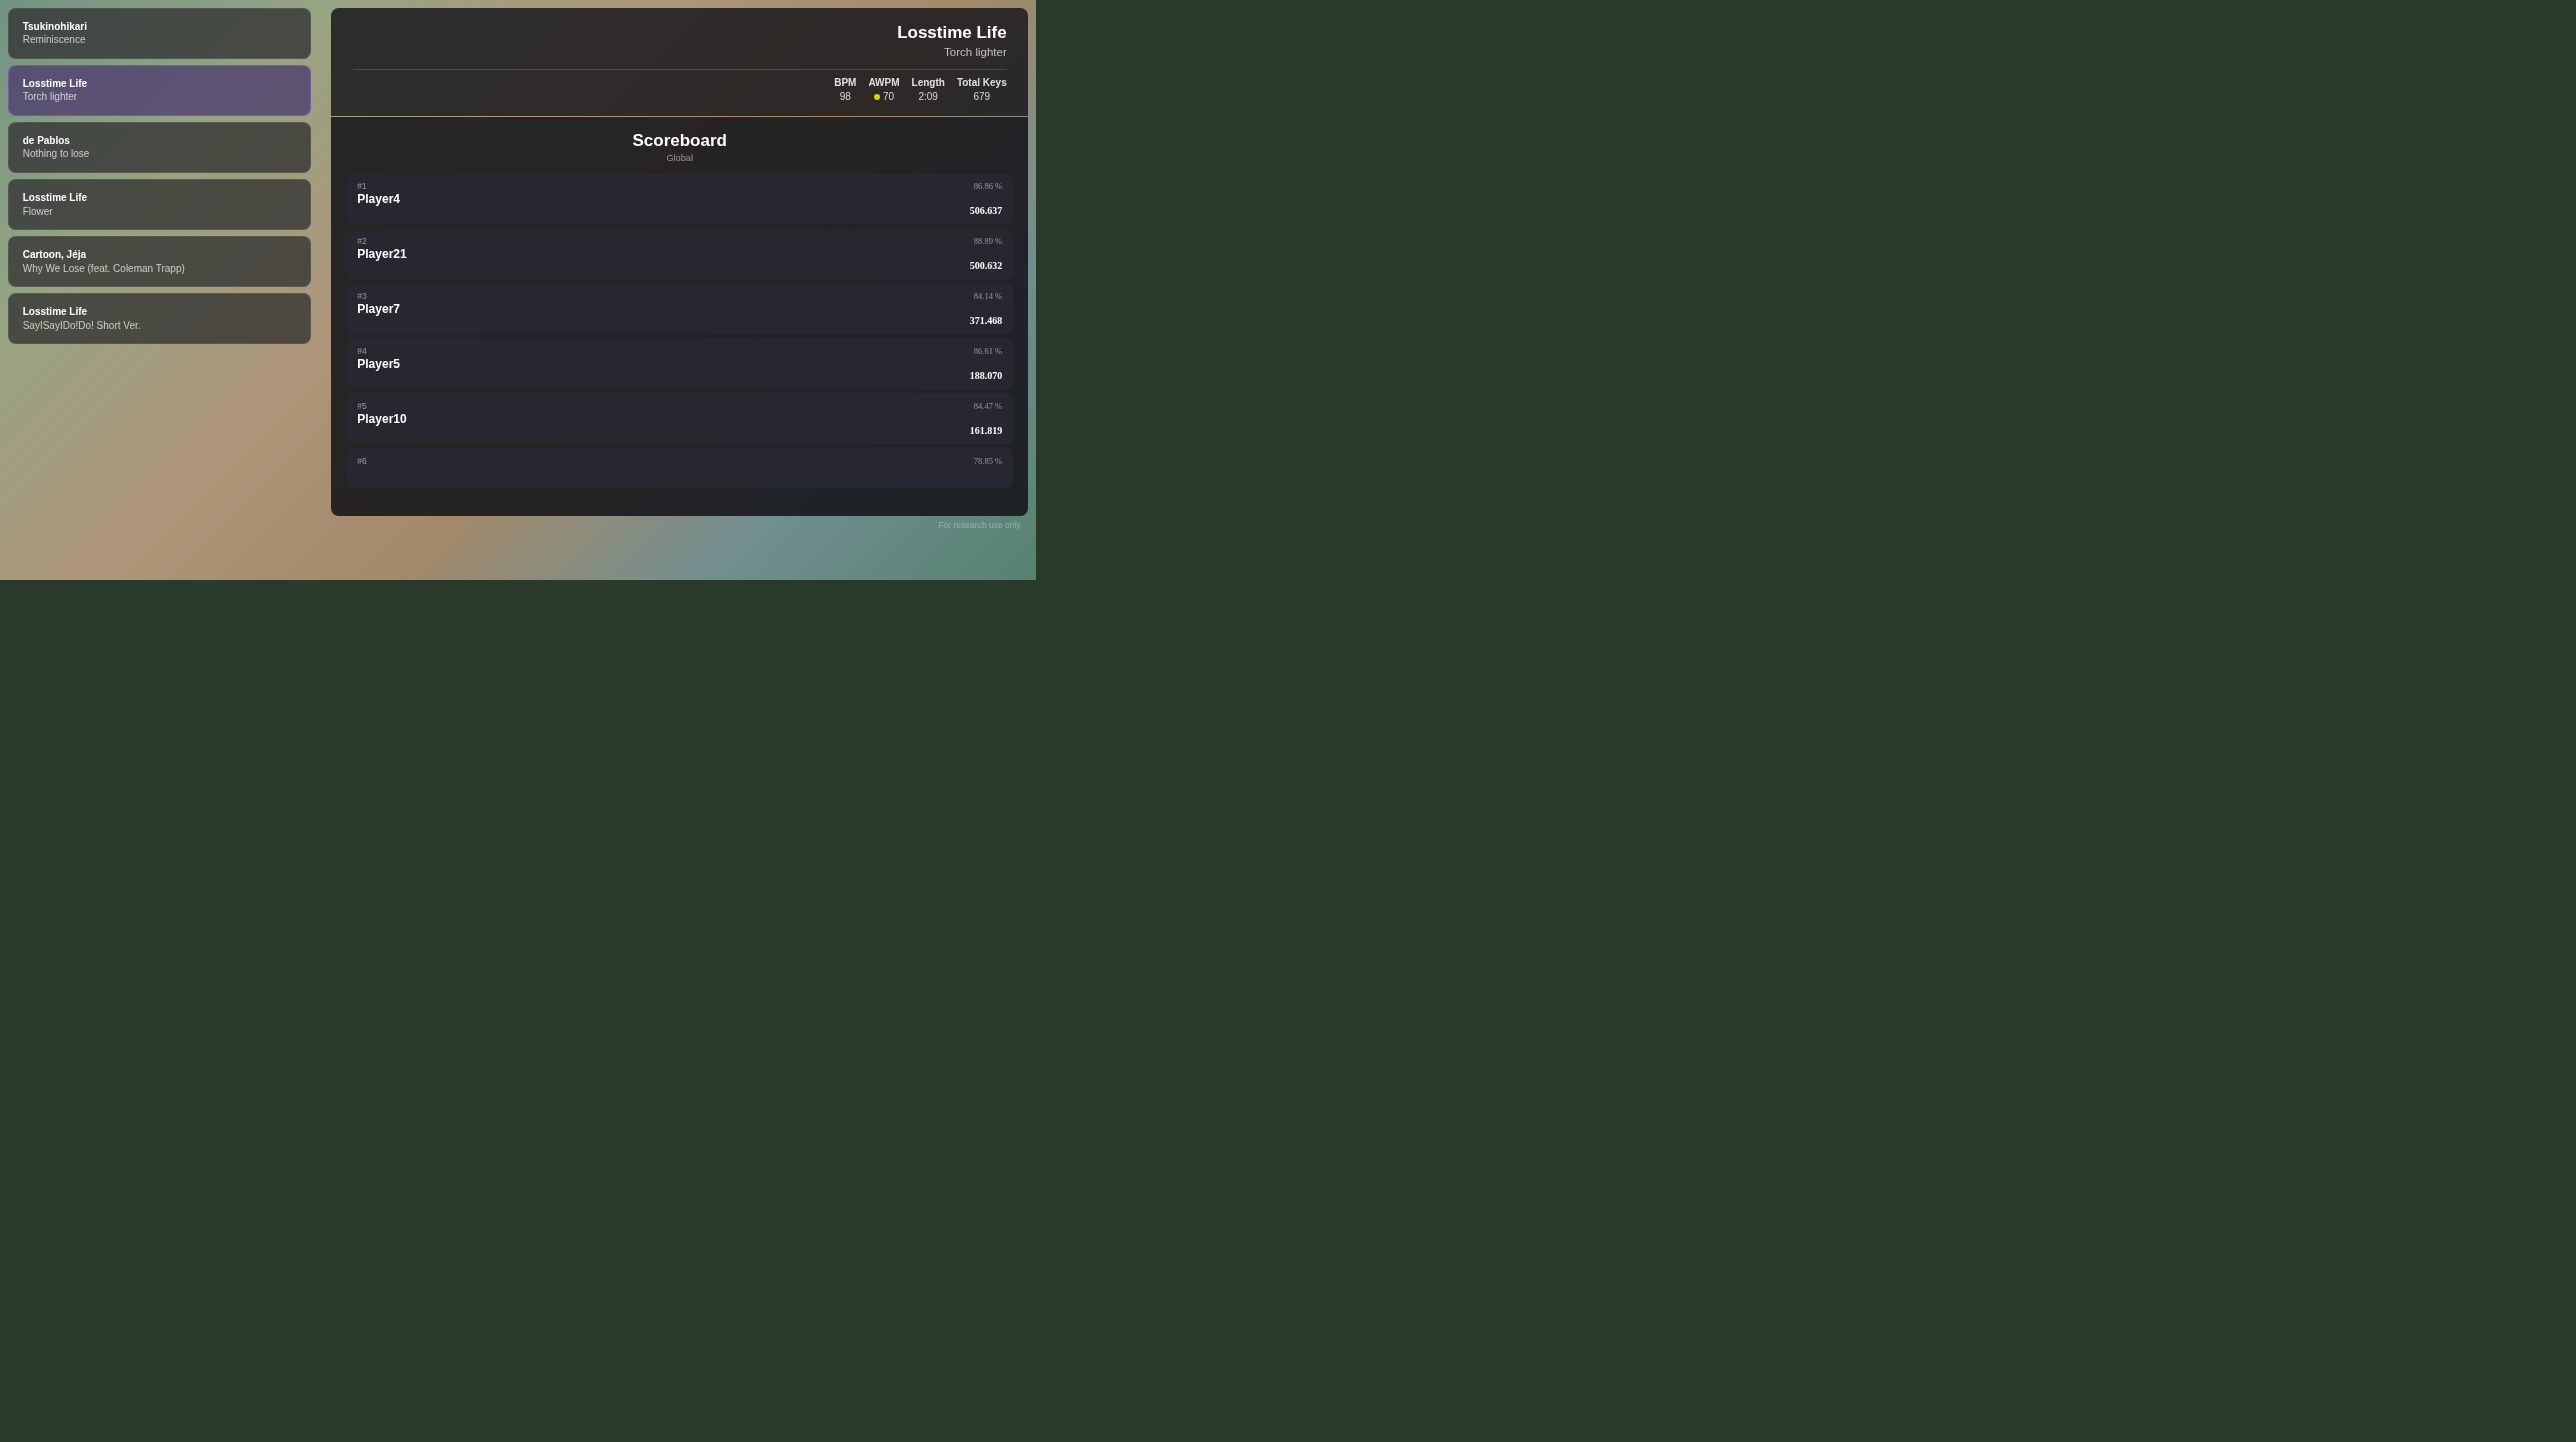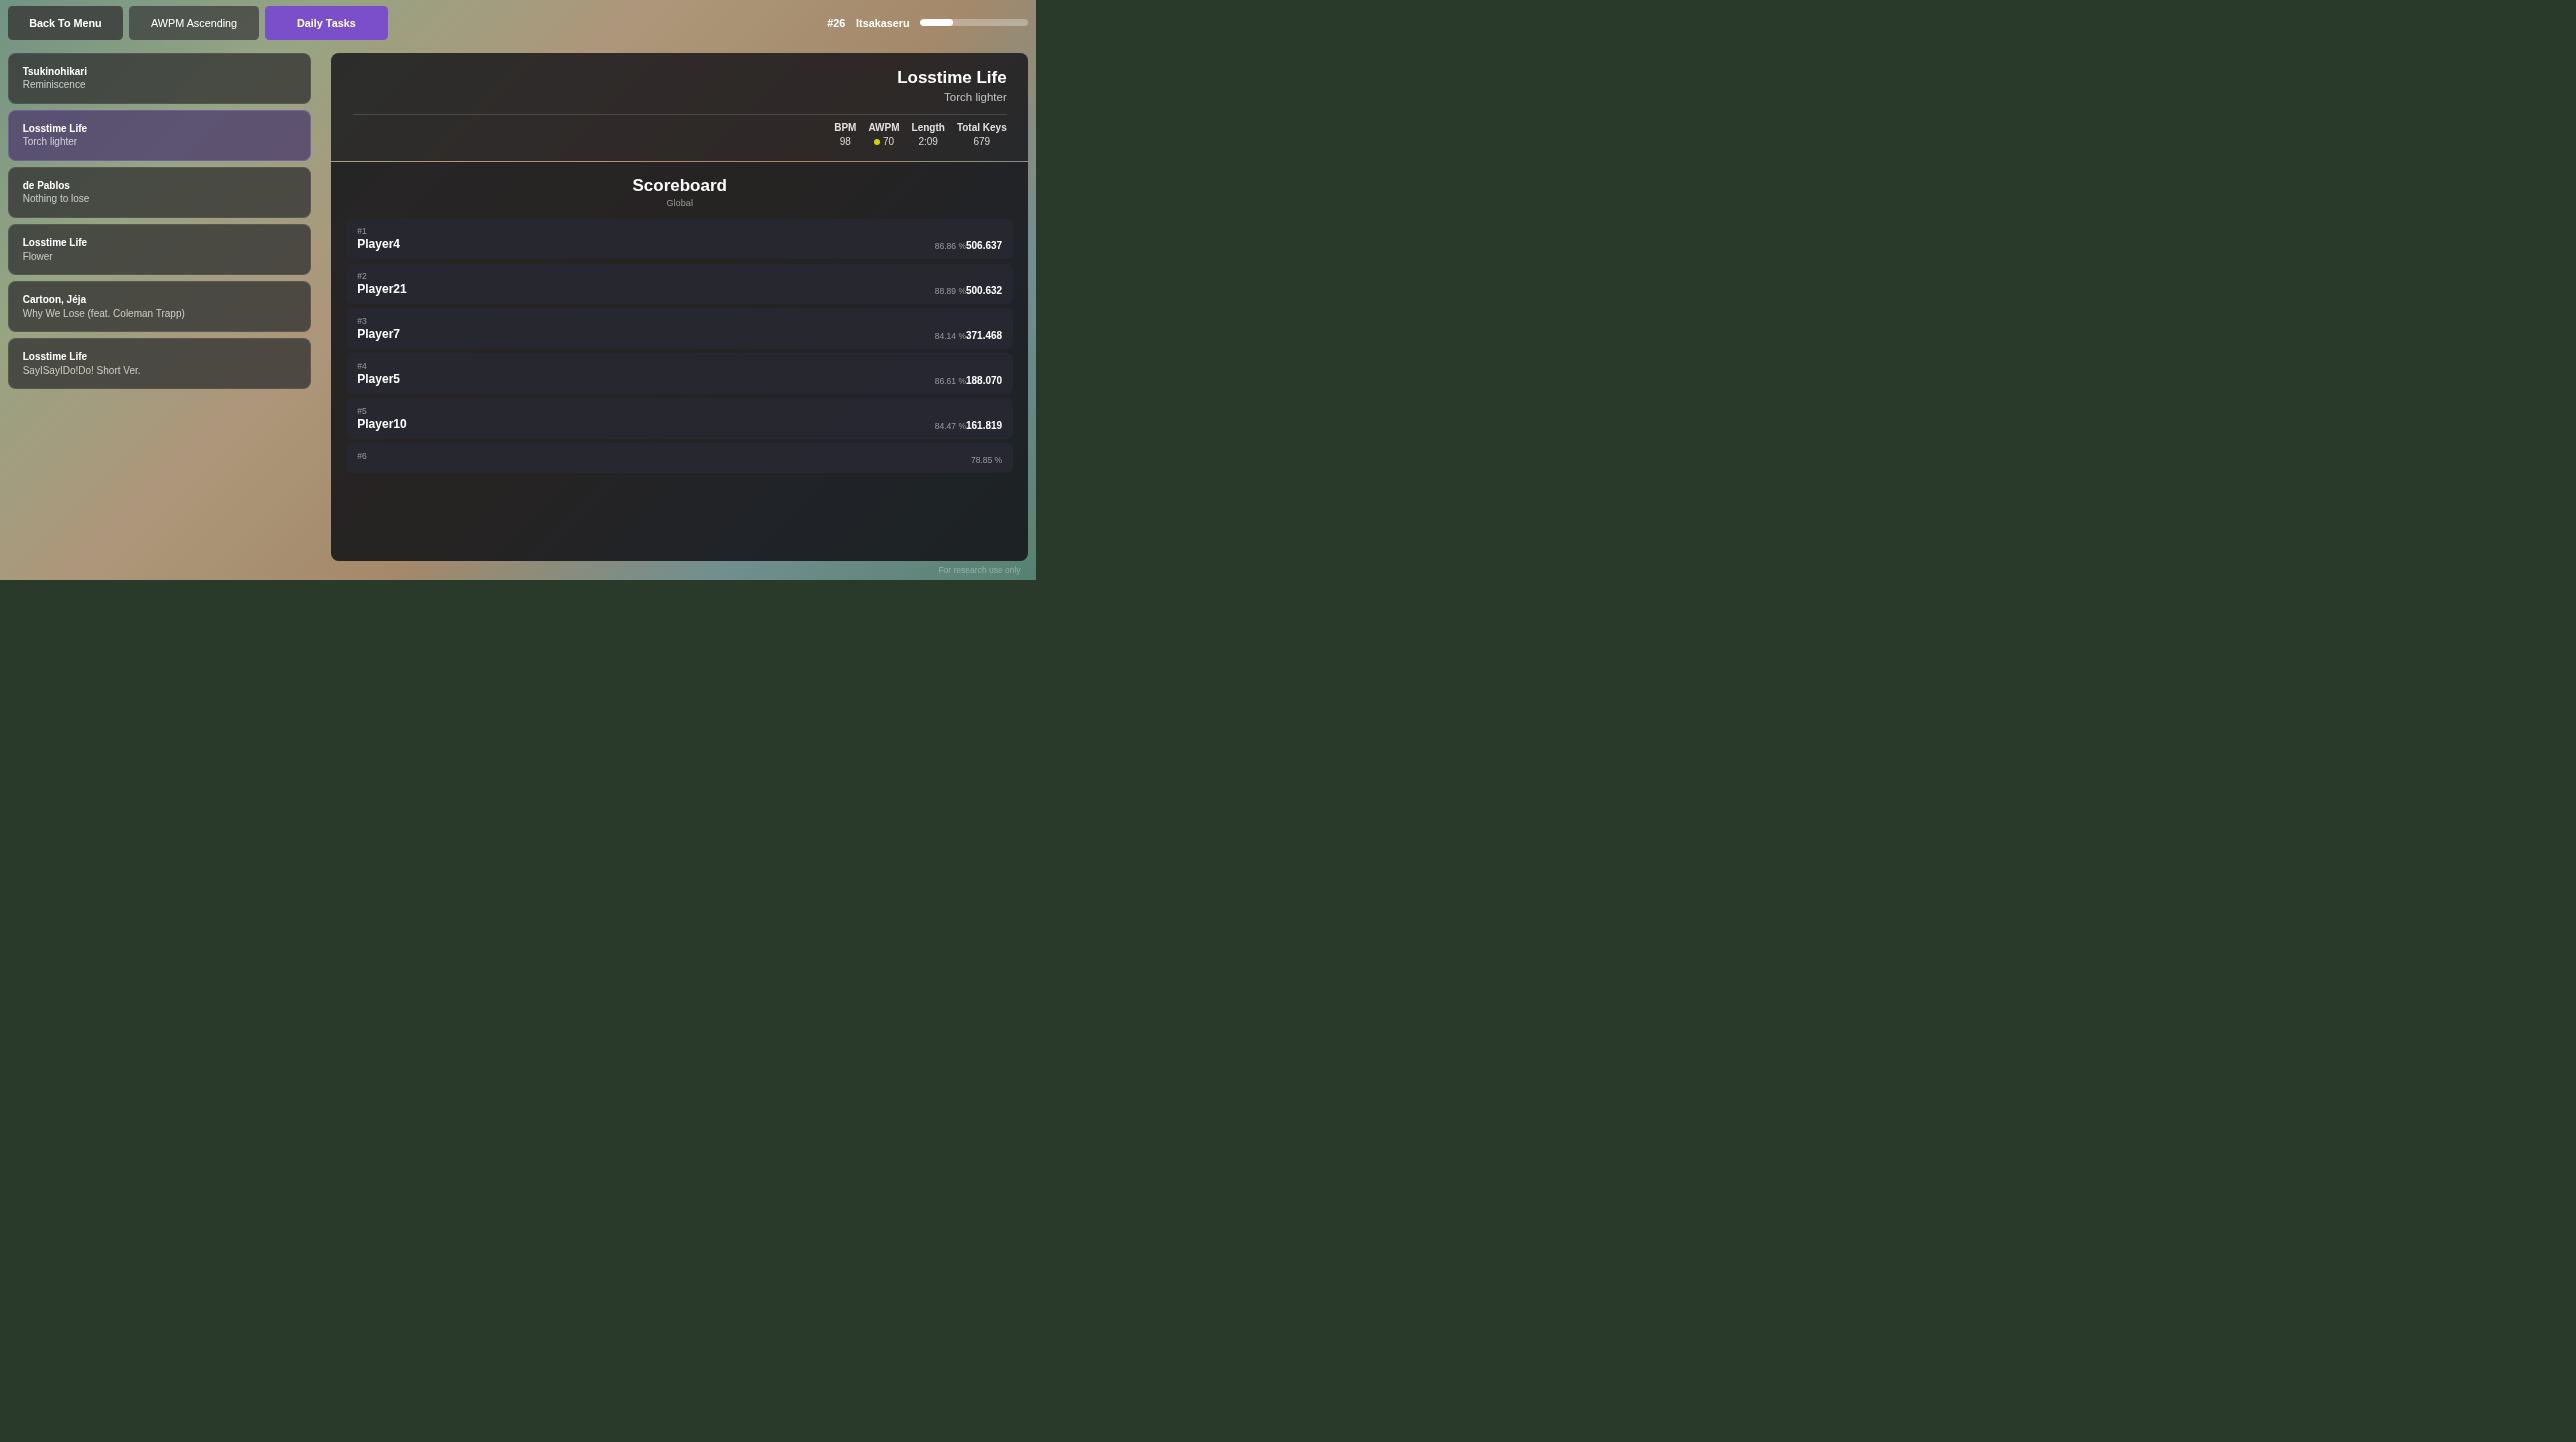--- a/index.html
+++ b/index.html
@@ -280,22 +280,23 @@
 
     .score-player {
       font-size: 12px;
       font-weight: 700;
       color: #fff;
       margin-top: 0.8px;
     }
 
     .score-right {
       display: flex;
-      flex-direction: row;
+      flex-direction: column;
       align-items: flex-end;
+      font-family: Liberation Serif, serif;
     }
 
     .score-pct {
       font-size: 8.5px;
       color: rgba(255,255,255,0.5);
     }
 
     .score-value {
       font-size: 10px;
       font-weight: 700;
@@ -311,35 +312,20 @@
     }
   </style>
 </head>
 <body>
 
 <div class="bg"></div>
 <div class="bg-overlay"></div>
 
 <div class="content">
 
-  <div class="topbar">
-    <button class="btn-back">Back To Menu</button>
-    <button class="btn-awpm">AWPM Ascending</button>
-    <button class="btn-daily">Daily Tasks</button>
-    <div class="spacer"></div>
-    <div class="user-area">
-      <span class="rank-badge">
-        <span>#</span><span>26</span>
-      </span>
-      <span class="username">Itsakaseru</span>
-      <div class="xp-bar-container">
-        <div class="xp-bar-fill"></div>
-      </div>
-    </div>
-  </div>
 
   <div class="main">
 
     <div class="song-list" id="song-list">
         <div class="song-item">
       <div class="song-title">Tsukinohikari</div>
       <div class="song-artist">Reminiscence</div>
     </div>
         <div class="song-item selected">
       <div class="song-title">Losstime Life</div>

